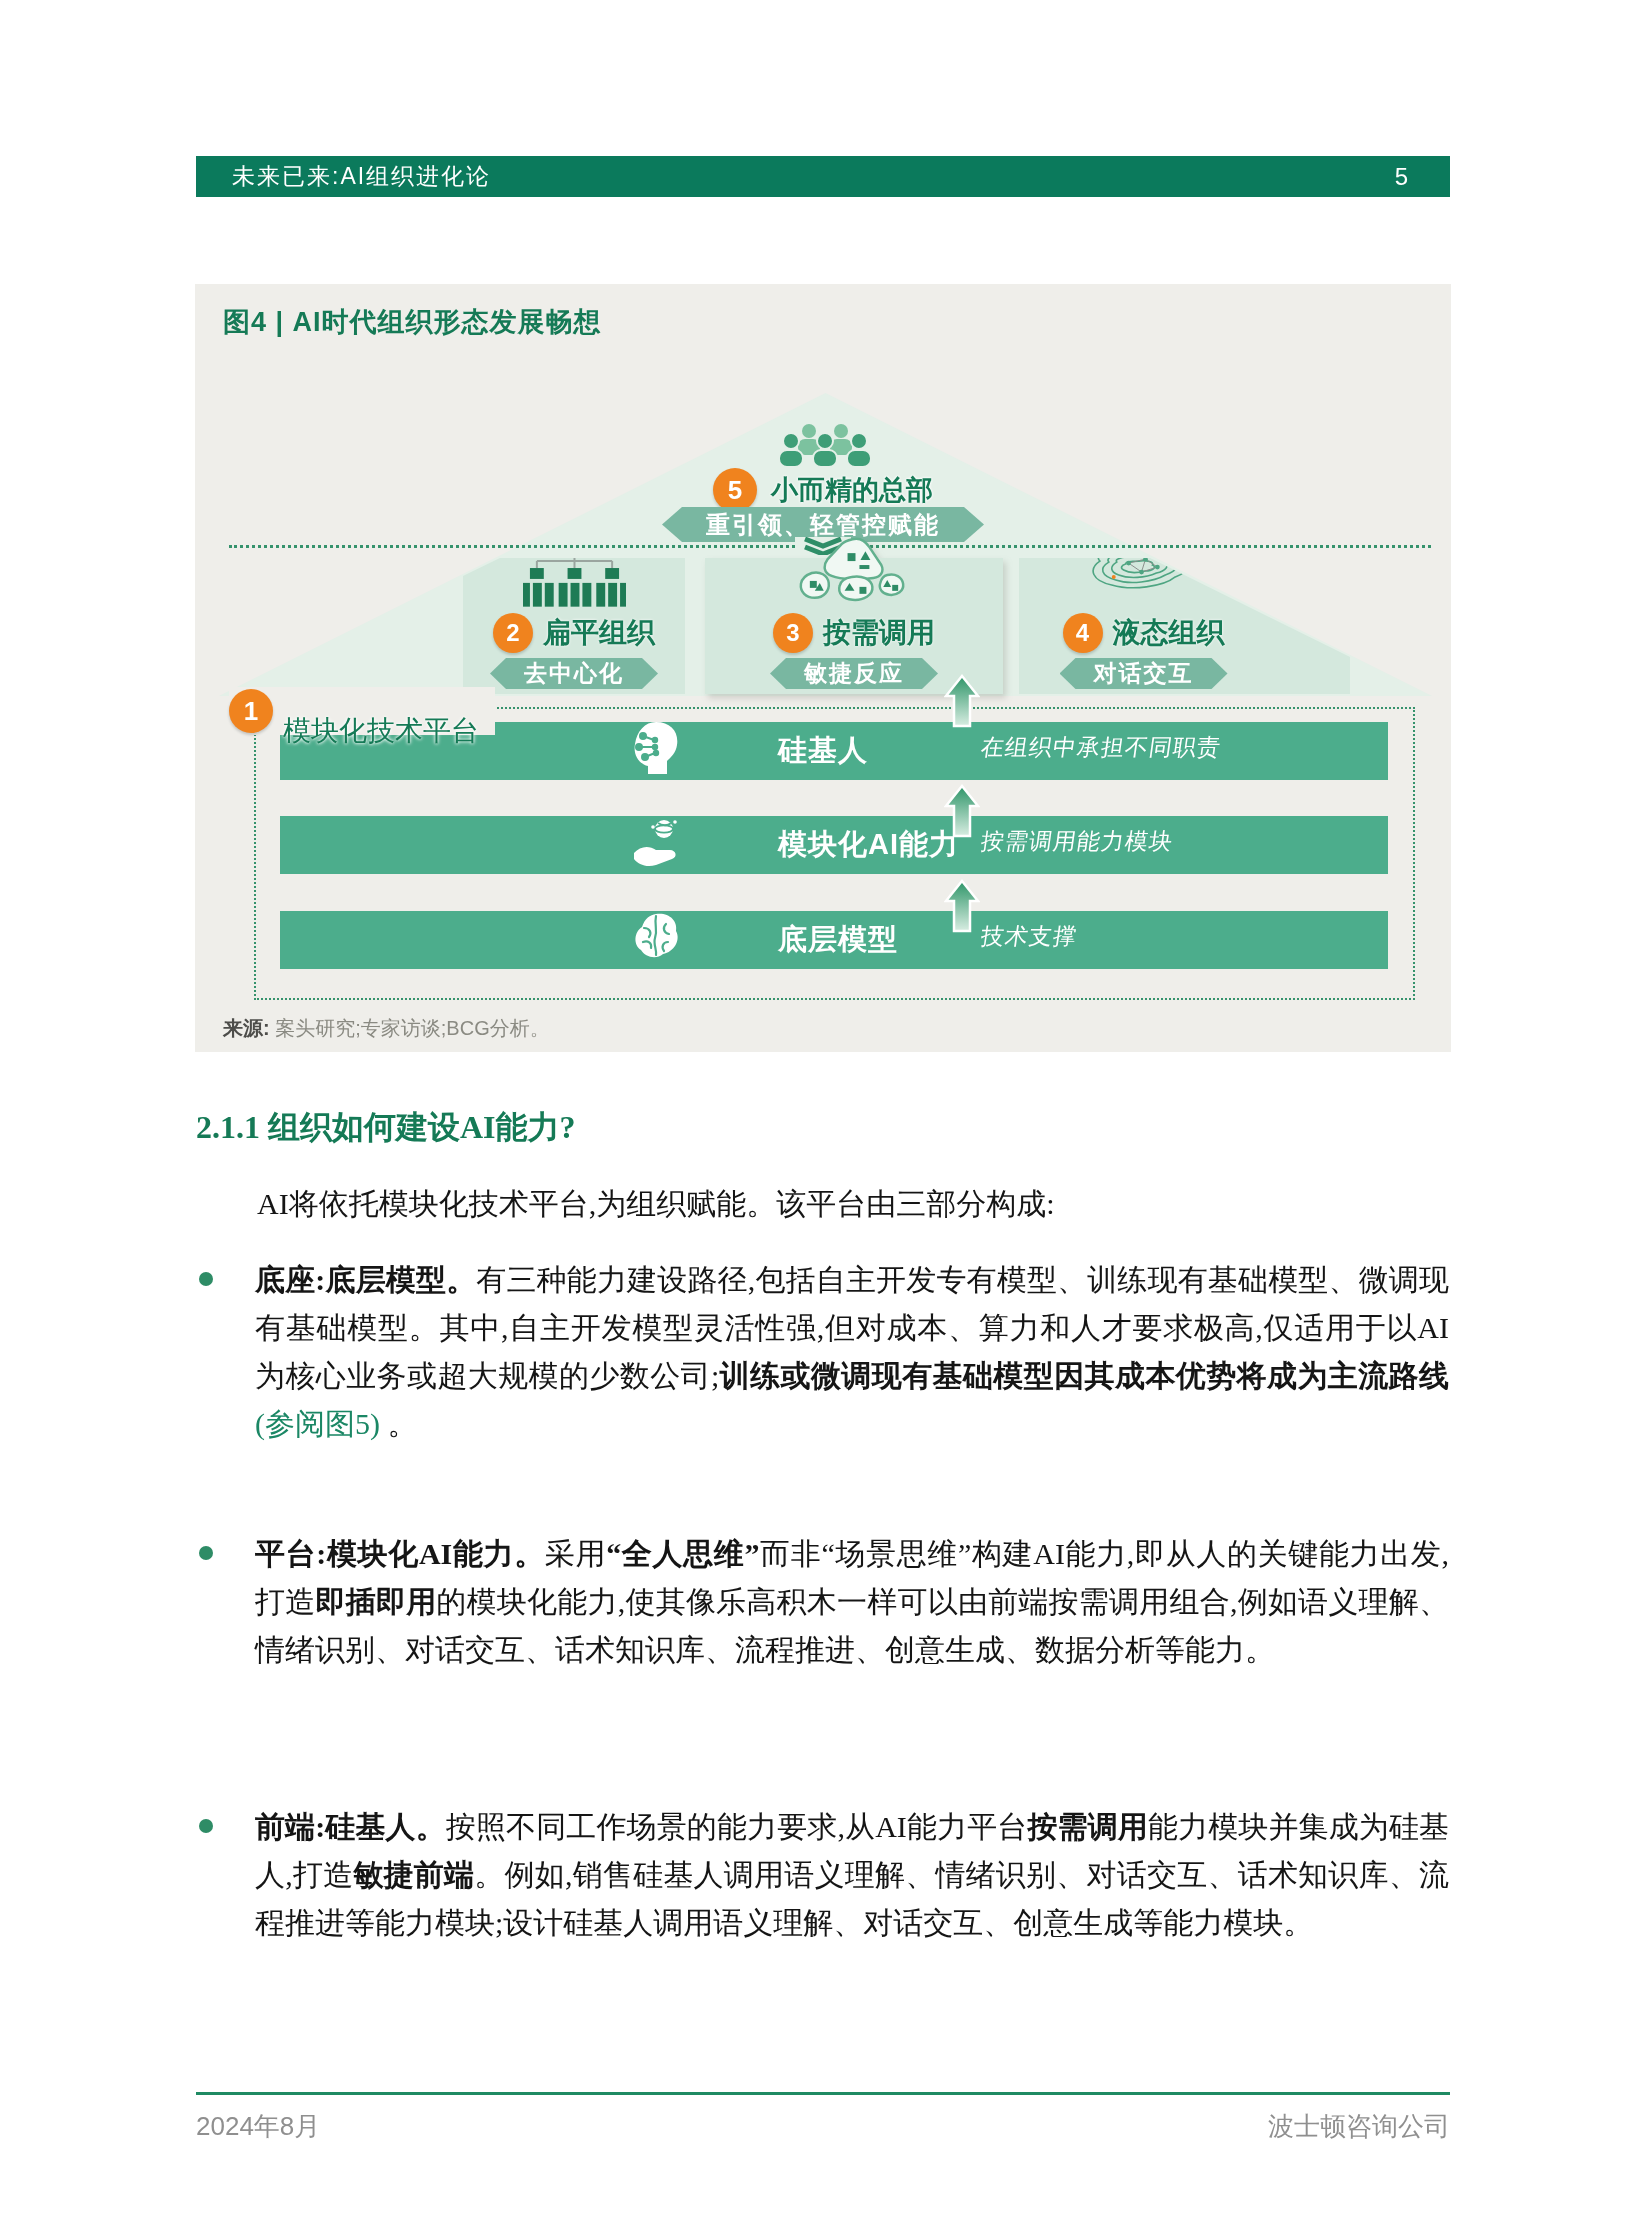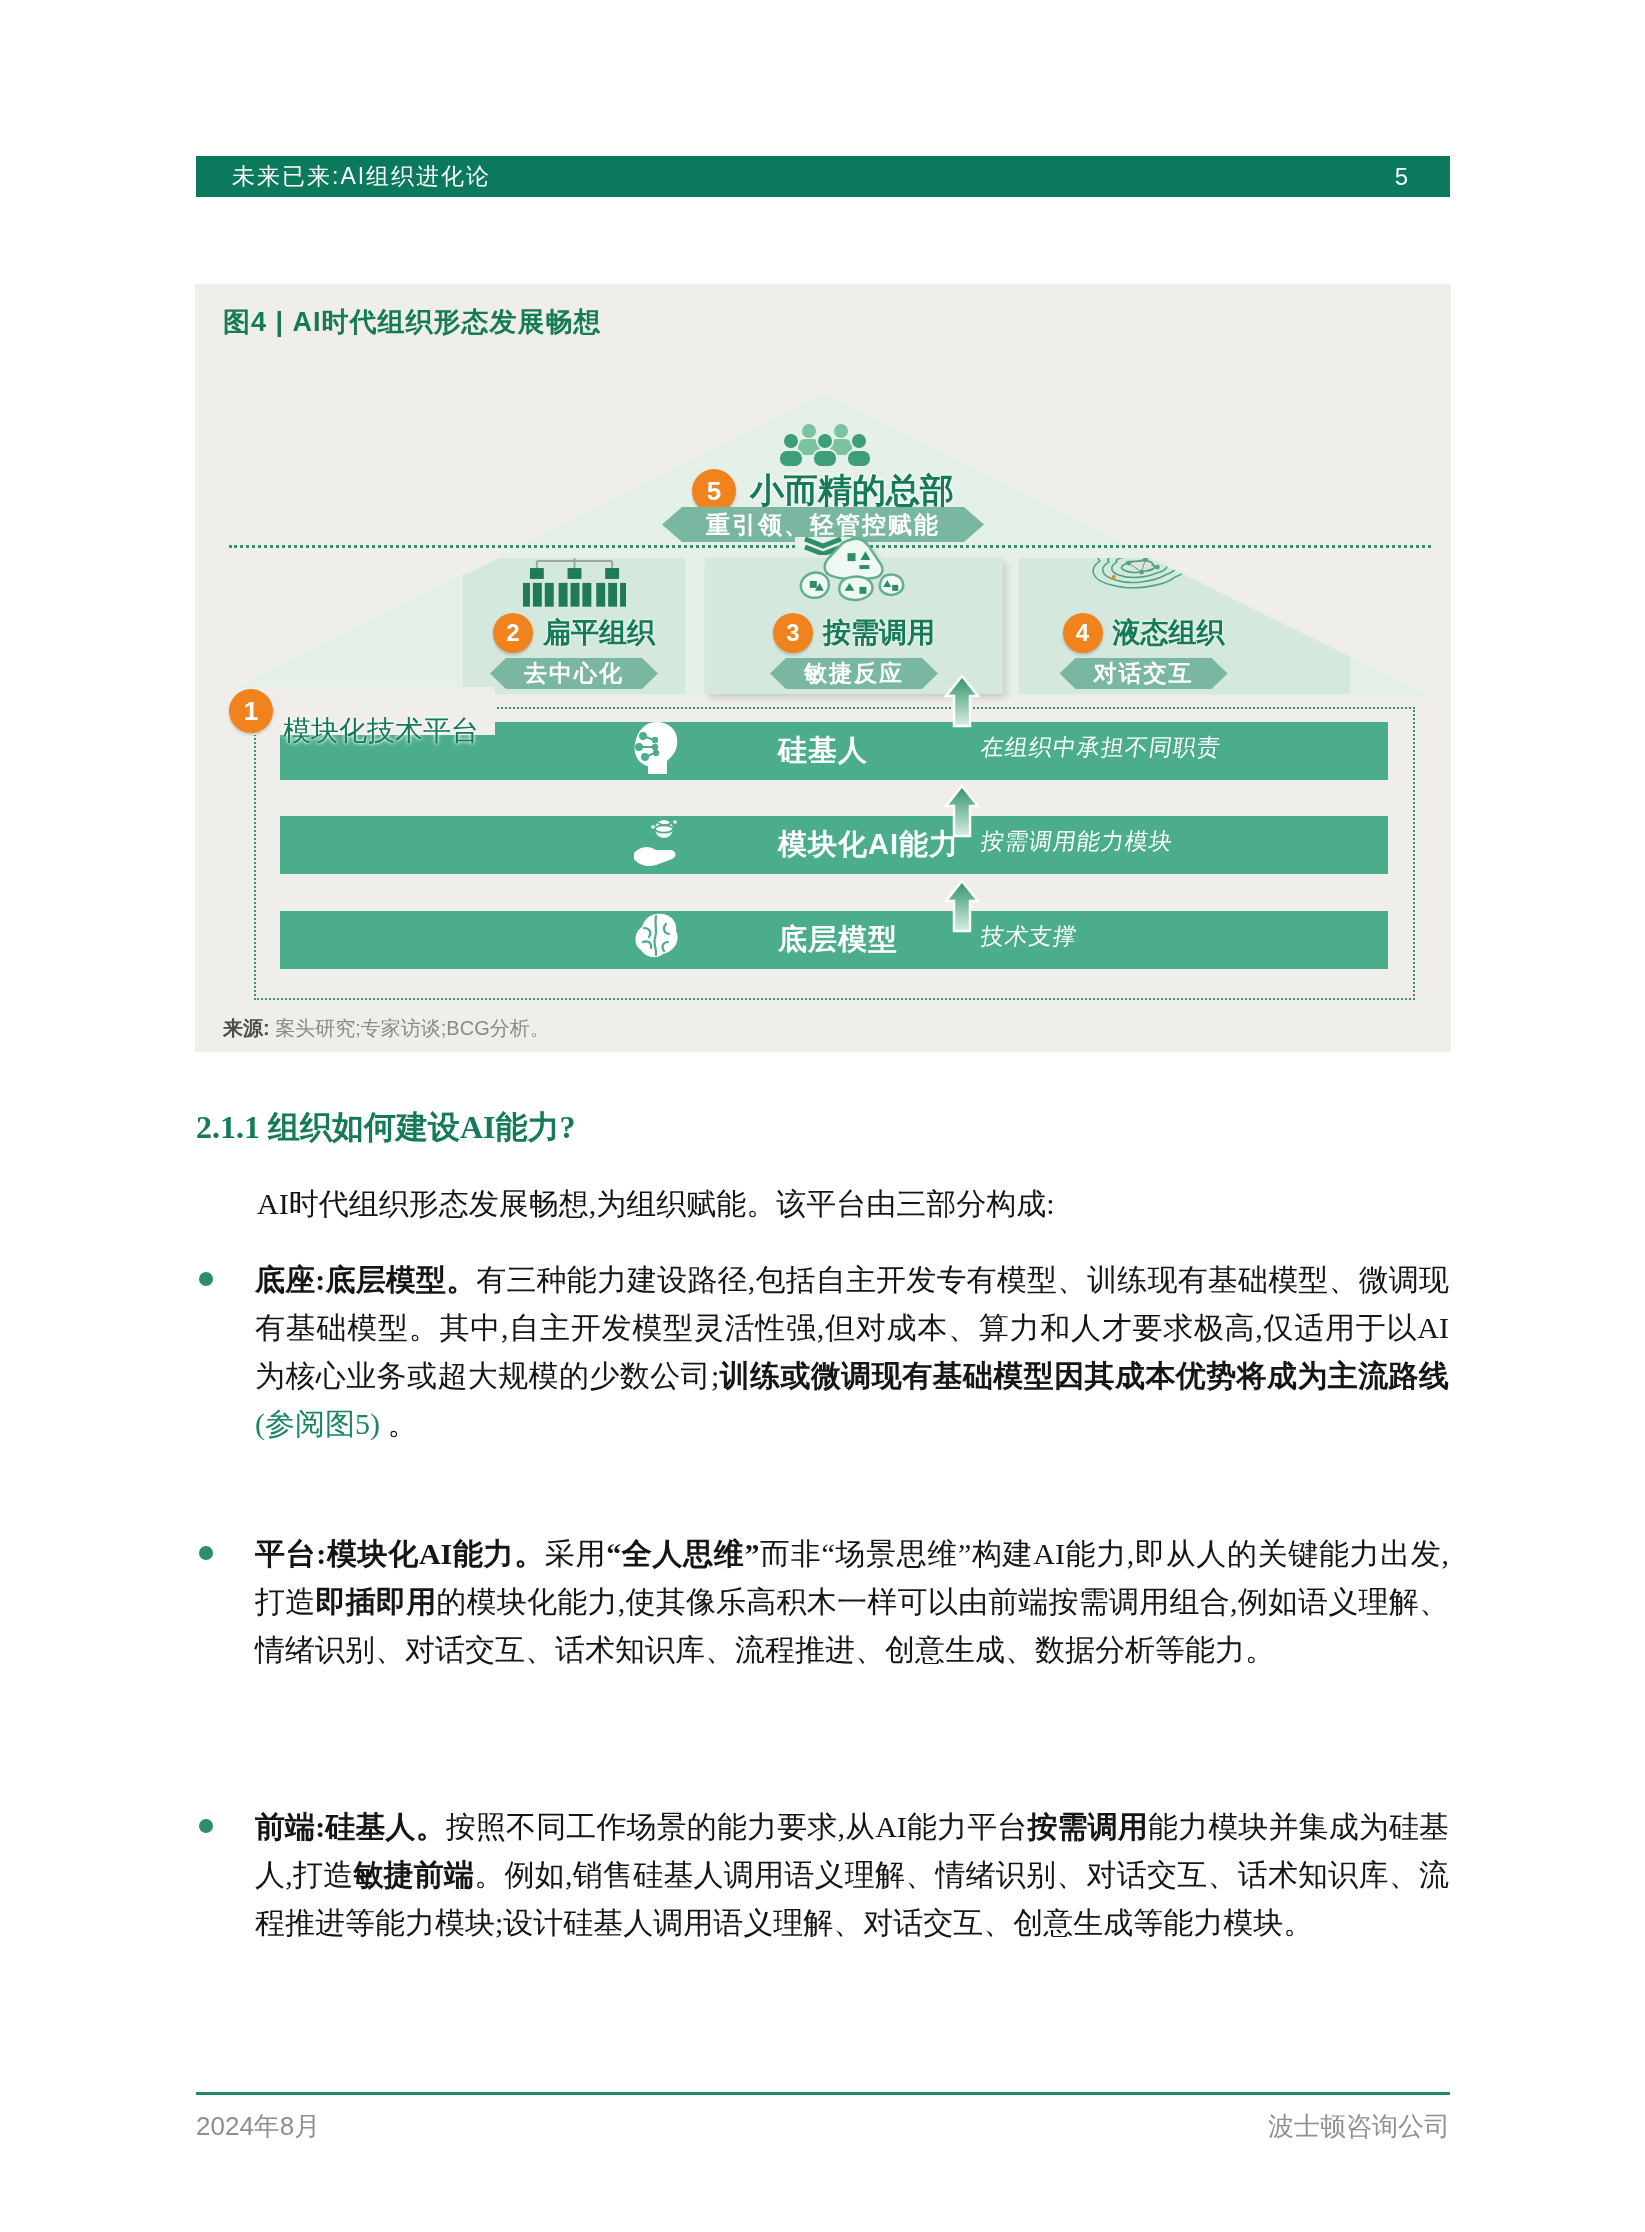--- a/index.html
+++ b/index.html
@@ -21,21 +21,21 @@
   .pyramid{position:absolute;left:24px;top:109px;width:1213px;height:303px;background:#E4F0E8;
            clip-path:polygon(50% 0,100% 100%,0 100%);
            filter:drop-shadow(4px 5px 4px rgba(110,110,100,0.30));}
 
   .hq-icon{position:absolute;left:580px;top:135px;}
   .hq-row{position:absolute;left:0;right:0;top:184px;display:flex;justify-content:center;align-items:center;
           font-family:"Liberation Sans","DejaVu Sans",sans-serif;}
   .num-circle{width:44px;height:44px;border-radius:50%;background:#F0831E;color:#fff;
               display:flex;align-items:center;justify-content:center;font-size:26px;font-weight:bold;
               box-shadow:0 2px 3px rgba(0,0,0,0.18);flex:0 0 auto;}
-  .hq-label{margin-left:14px;font-size:34px;font-weight:bold;color:#157A56;
+  .hq-label{margin-left:14px;font-size:27px;font-weight:bold;color:#157A56;
             text-shadow:0 0 3px #fff,0 0 3px #fff;text-align:right;}
   .hq-ribbon{position:absolute;left:50%;transform:translateX(-50%);top:223px;height:35px;
              background:#79B7A1;color:#fff;font-size:24px;font-weight:bold;
              font-family:"Liberation Sans","DejaVu Sans",sans-serif;
              display:flex;align-items:center;justify-content:center;padding:0 44px;letter-spacing:2px;
              clip-path:polygon(20px 0,calc(100% - 20px) 0,100% 50%,calc(100% - 20px) 100%,20px 100%,0 50%);}
 
   .dotted-sep{position:absolute;left:34px;width:1202px;top:261px;border-top:3px dotted #35926C;}
   .sep-chevron{position:absolute;left:50%;transform:translateX(-50%);top:253px;background:#E4F0E8;padding:0 6px;}
 
@@ -321,21 +321,21 @@
       </svg>
     </div>
 
     <div class="fig-source">
       <span class="src-label">来源:</span>
       <span>案头研究;专家访谈;BCG分析。</span>
     </div>
   </div>
 
   <div class="section-heading">2.1.1 组织如何建设AI能力?</div>
-  <div class="intro-para">AI时代组织形态发展畅想,为组织赋能。该平台由三部分构成:</div>
+  <div class="intro-para">AI将依托模块化技术平台,为组织赋能。该平台由三部分构成:</div>
 
   <div class="bullet-dot" style="top:1272px;"></div>
   <div class="bullet" style="top:1256px;"><span class="b">底座:底层模型。</span><span>有三种能力建设路径,包括自主开发专有模型、训练现有基础模型、微调现有基础模型。其中,自主开发模型灵活性强,但对成本、算力和人才要求极高,仅适用于以AI为核心业务或超大规模的少数公司;</span><span class="b">训练或微调现有基础模型因其成本优势将成为主流路线</span><span class="g"> (参阅图5) </span><span>。</span></div>
 
   <div class="bullet-dot" style="top:1546px;"></div>
   <div class="bullet" style="top:1530px;"><span class="b">平台:模块化AI能力。</span><span>采用</span><span class="b">“全人思维”</span><span>而非“场景思维”构建AI能力,即从人的关键能力出发,打造</span><span class="b">即插即用</span><span>的模块化能力,使其像乐高积木一样可以由前端按需调用组合,例如语义理解、情绪识别、对话交互、话术知识库、流程推进、创意生成、数据分析等能力。</span></div>
 
   <div class="bullet-dot" style="top:1819px;"></div>
   <div class="bullet" style="top:1803px;"><span class="b">前端:硅基人。</span><span>按照不同工作场景的能力要求,从AI能力平台</span><span class="b">按需调用</span><span>能力模块并集成为硅基人,打造</span><span class="b">敏捷前端</span><span>。例如,销售硅基人调用语义理解、情绪识别、对话交互、话术知识库、流程推进等能力模块;设计硅基人调用语义理解、对话交互、创意生成等能力模块。</span></div>
 

